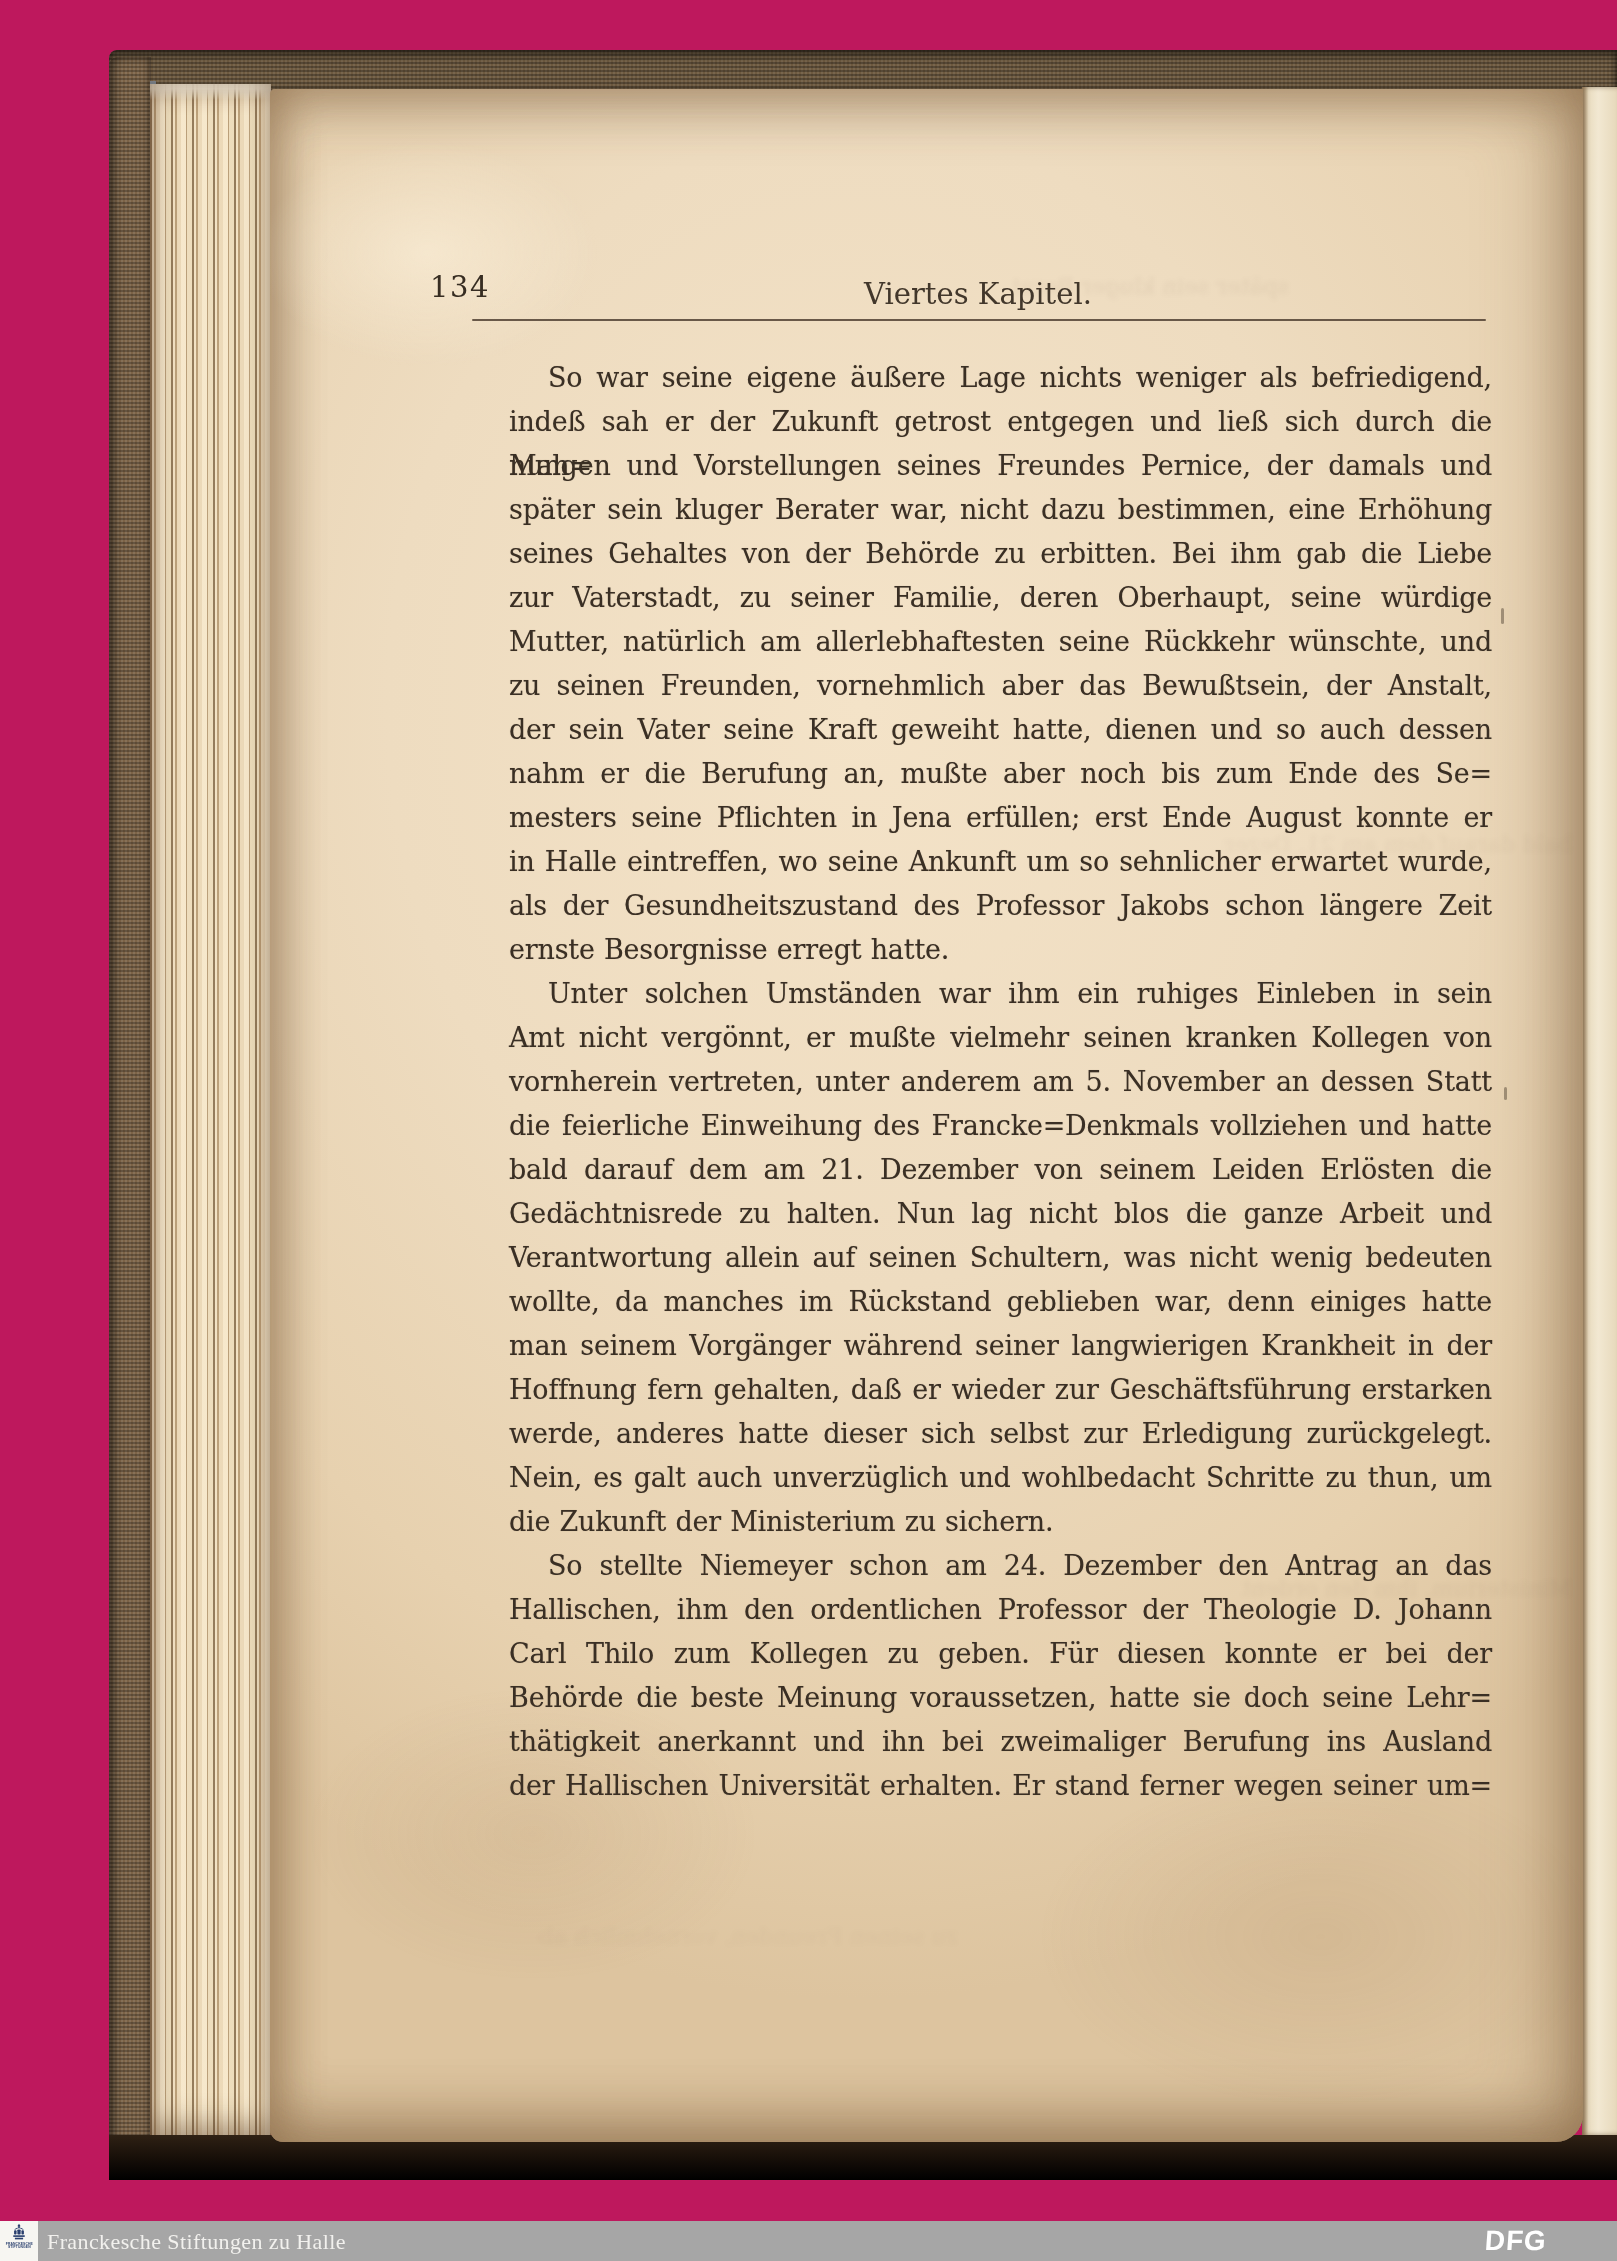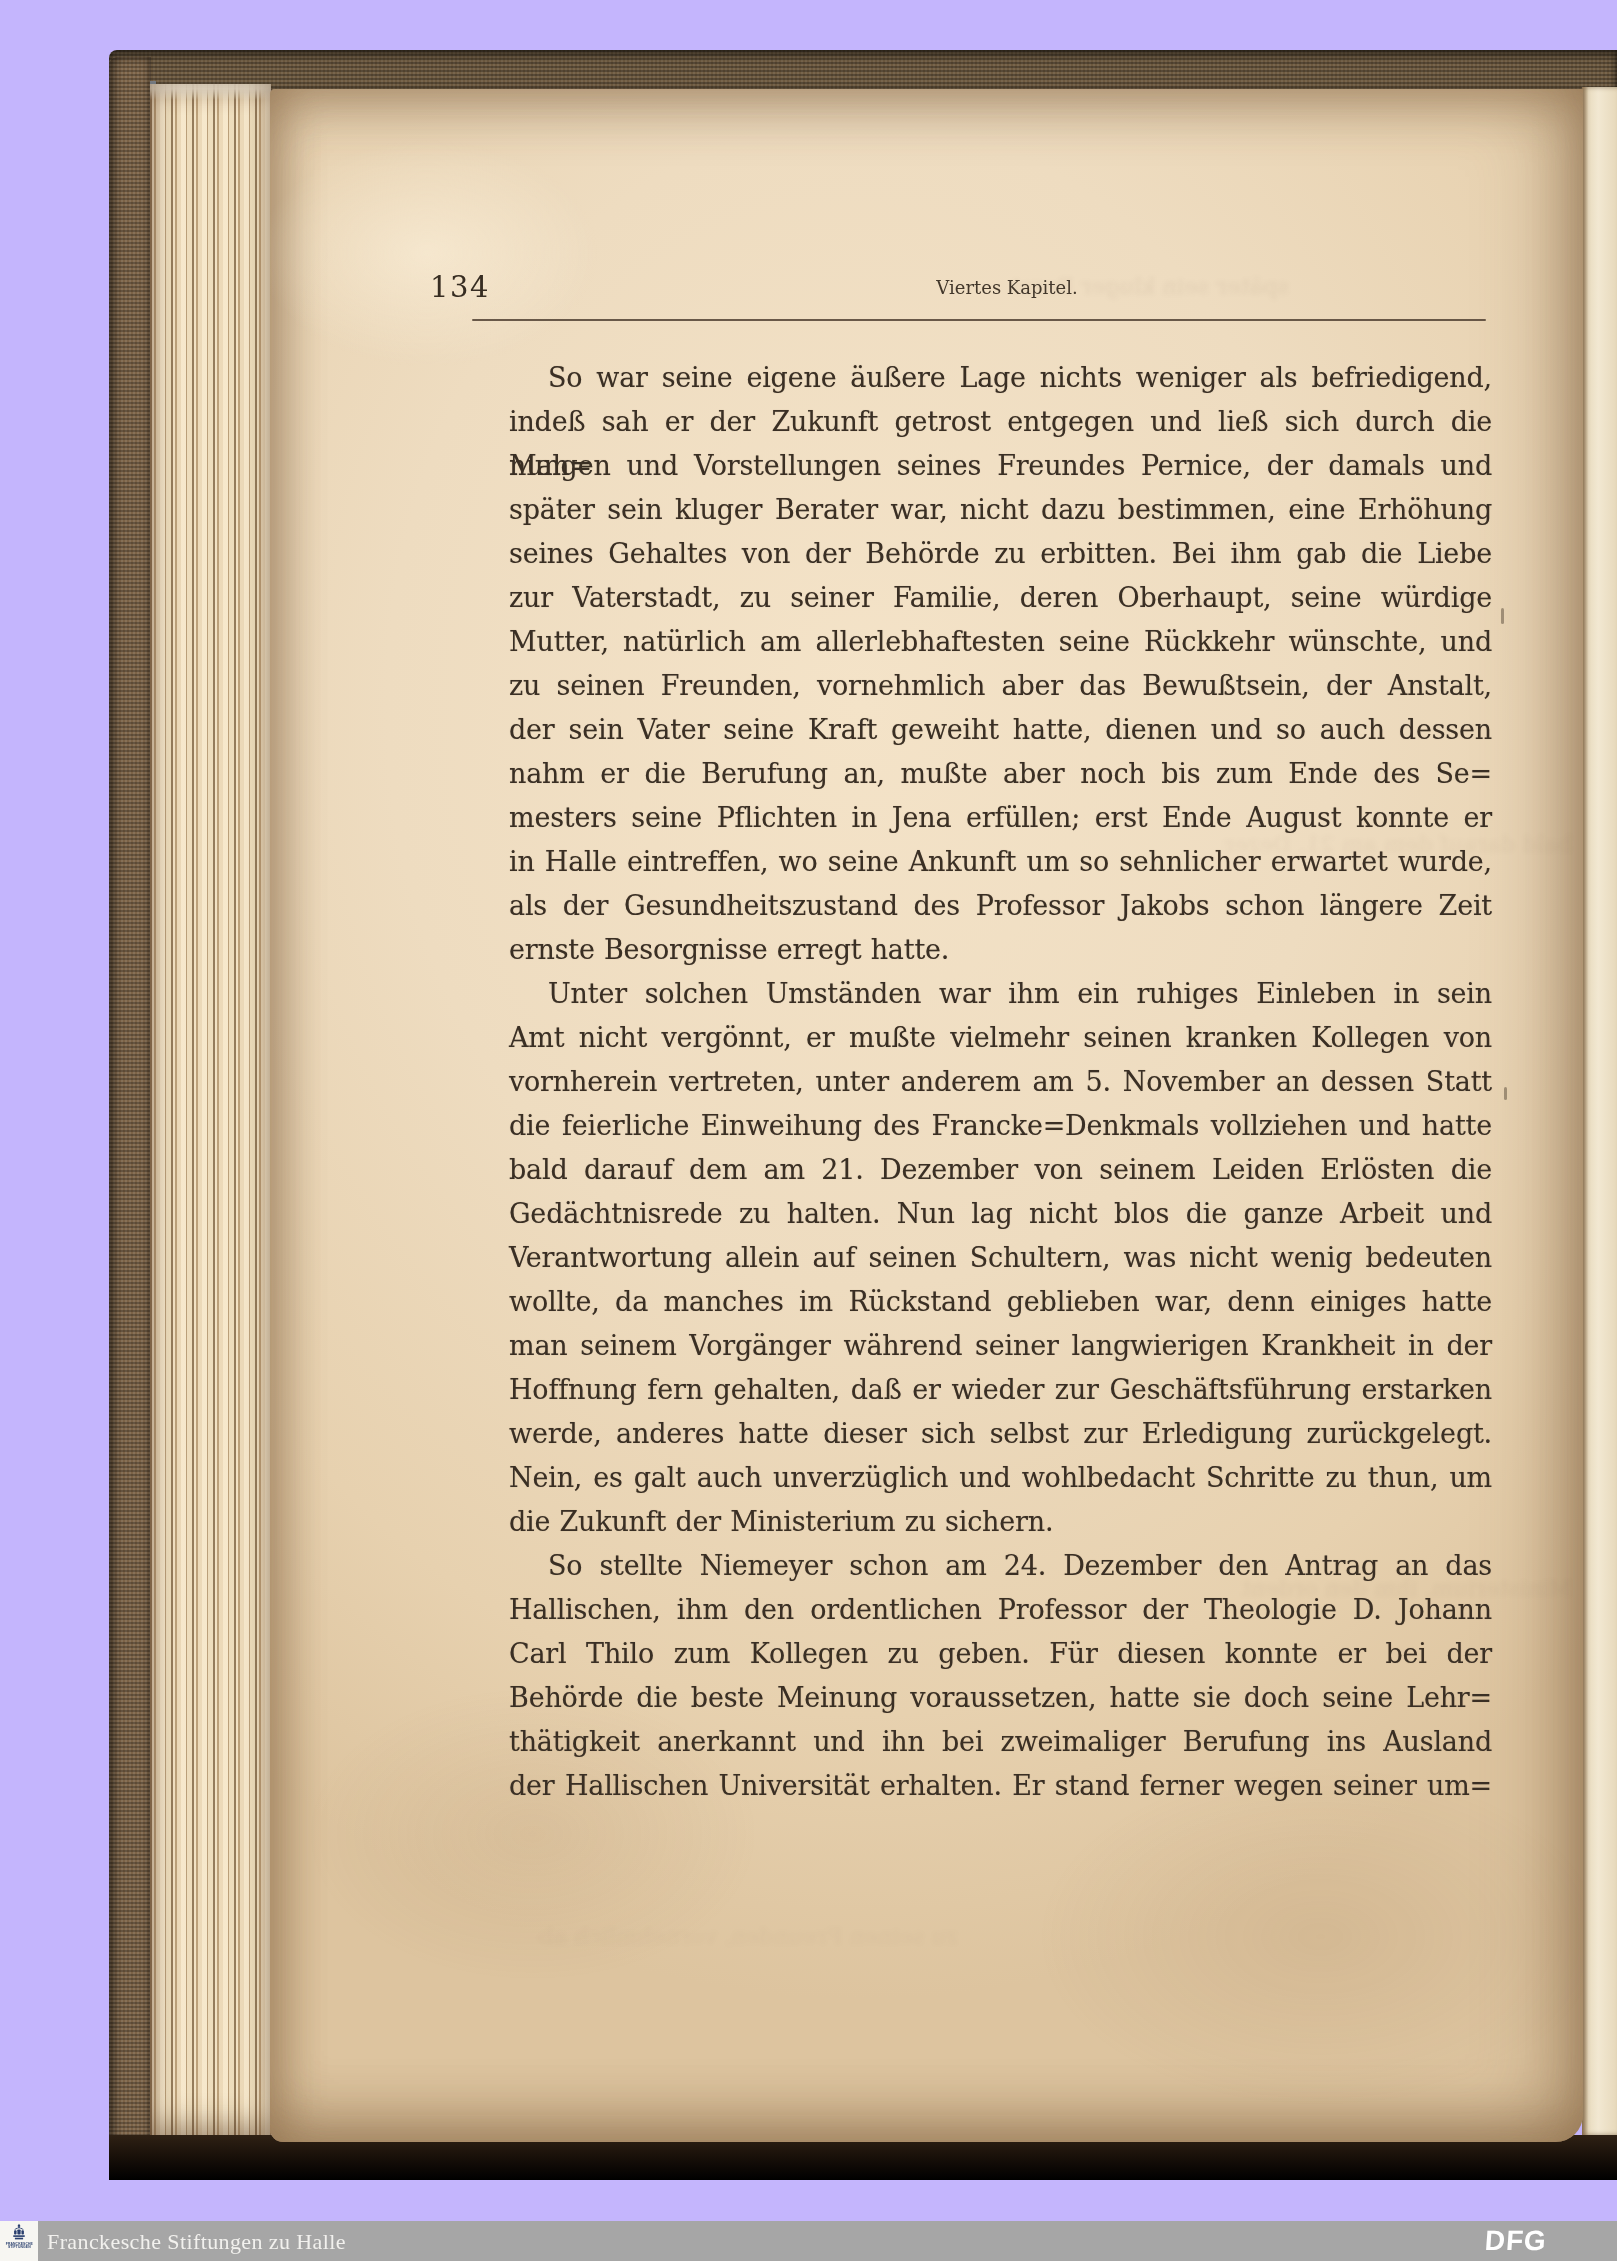--- a/index.html
+++ b/index.html
@@ -1,16 +1,16 @@
 <!DOCTYPE html>
 <html style="font-size:13px"><head>
 <meta charset="utf-8">
 <style>
   html,body{margin:0;padding:0;background:#050505;}
-  #screen{position:relative;width:1617px;height:2261px;overflow:hidden;background:#c4b5fd;
+  #screen{position:relative;width:1617px;height:2261px;overflow:hidden;background:#be185d;
           font-family:"DejaVu Serif", serif;}
 
   
   .cover-top{position:absolute;left:109px;top:50px;width:1508px;height:42px;
     background-color:#6e5a40;
     background-image:
       repeating-linear-gradient(0deg, rgba(0,0,0,.28) 0 1.6px, rgba(0,0,0,0) 1.6px 4px),
       repeating-linear-gradient(90deg, rgba(255,255,255,.07) 0 1.6px, rgba(0,0,0,0) 1.6px 4px);
     box-shadow:inset 0 4.9px 8px rgba(0,0,0,.55), inset 0 -3.2px 4.9px rgba(0,0,0,.35);
     border-top-left-radius:8px;}
@@ -52,22 +52,22 @@
       inset 0 -32px 49px rgba(110,80,48,.25);}
   .page:before{content:"";position:absolute;inset:0;pointer-events:none;border-radius:inherit;
     background:
       radial-gradient(243px 162px at 12% 8%, rgba(255,245,225,.5), rgba(0,0,0,0) 70%),
       radial-gradient(404px 243px at 80% 90%, rgba(150,110,70,.12), rgba(0,0,0,0) 70%),
       radial-gradient(323px 210px at 20% 85%, rgba(150,110,70,.10), rgba(0,0,0,0) 70%);}
 
   
   .pageno{position:absolute;left:160px;top:181px;font-size:29px;color:#372d22;
     letter-spacing:1.6px;}
-  .chapter{position:absolute;left:737px;top:188px;transform:translateX(-50%);
-    font-size:18px;color:#42372b;white-space:nowrap;}
+  .chapter{position:absolute;left:708px;top:188px;transform:translateX(-50%);
+    font-size:29px;color:#42372b;white-space:nowrap;}
   .rule{position:absolute;left:202px;top:230px;width:1014px;height:2.4px;
     background:#4a3b2d;opacity:.82;border-radius:1.6px;}
 
   .textblock{position:absolute;left:239px;top:267px;width:983px;color:#3a2f24;}
   .line{height:44px;line-height:44px;font-size:27px;letter-spacing:-0.2px;word-spacing:0.8px;
     text-align:justify;text-align-last:justify;white-space:normal;
     text-shadow:0 0 0.8px rgba(58,47,36,.35);}
   .line.indent{text-indent:39px;}
   .line.short{text-align-last:left;}
 

